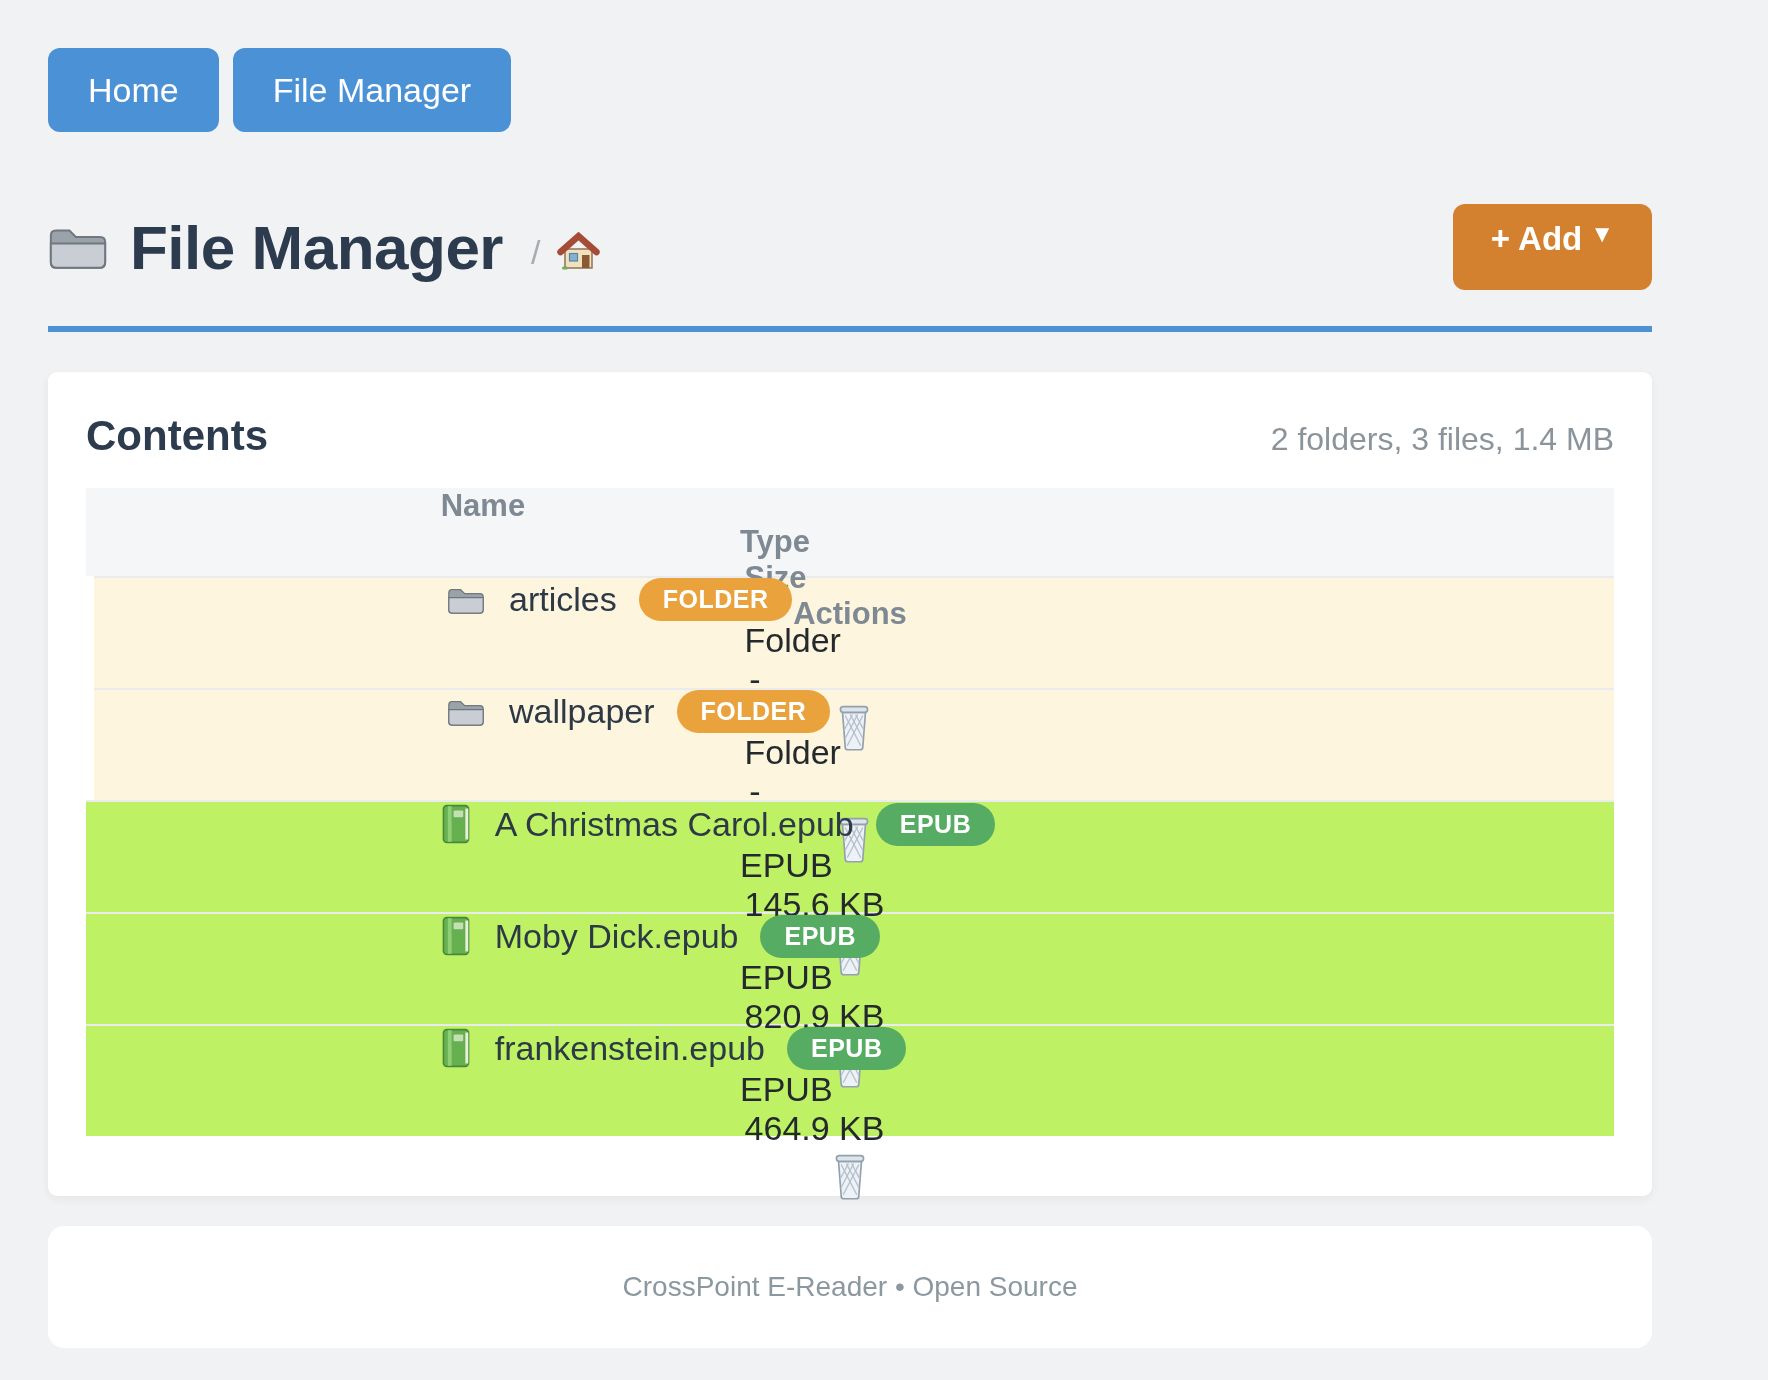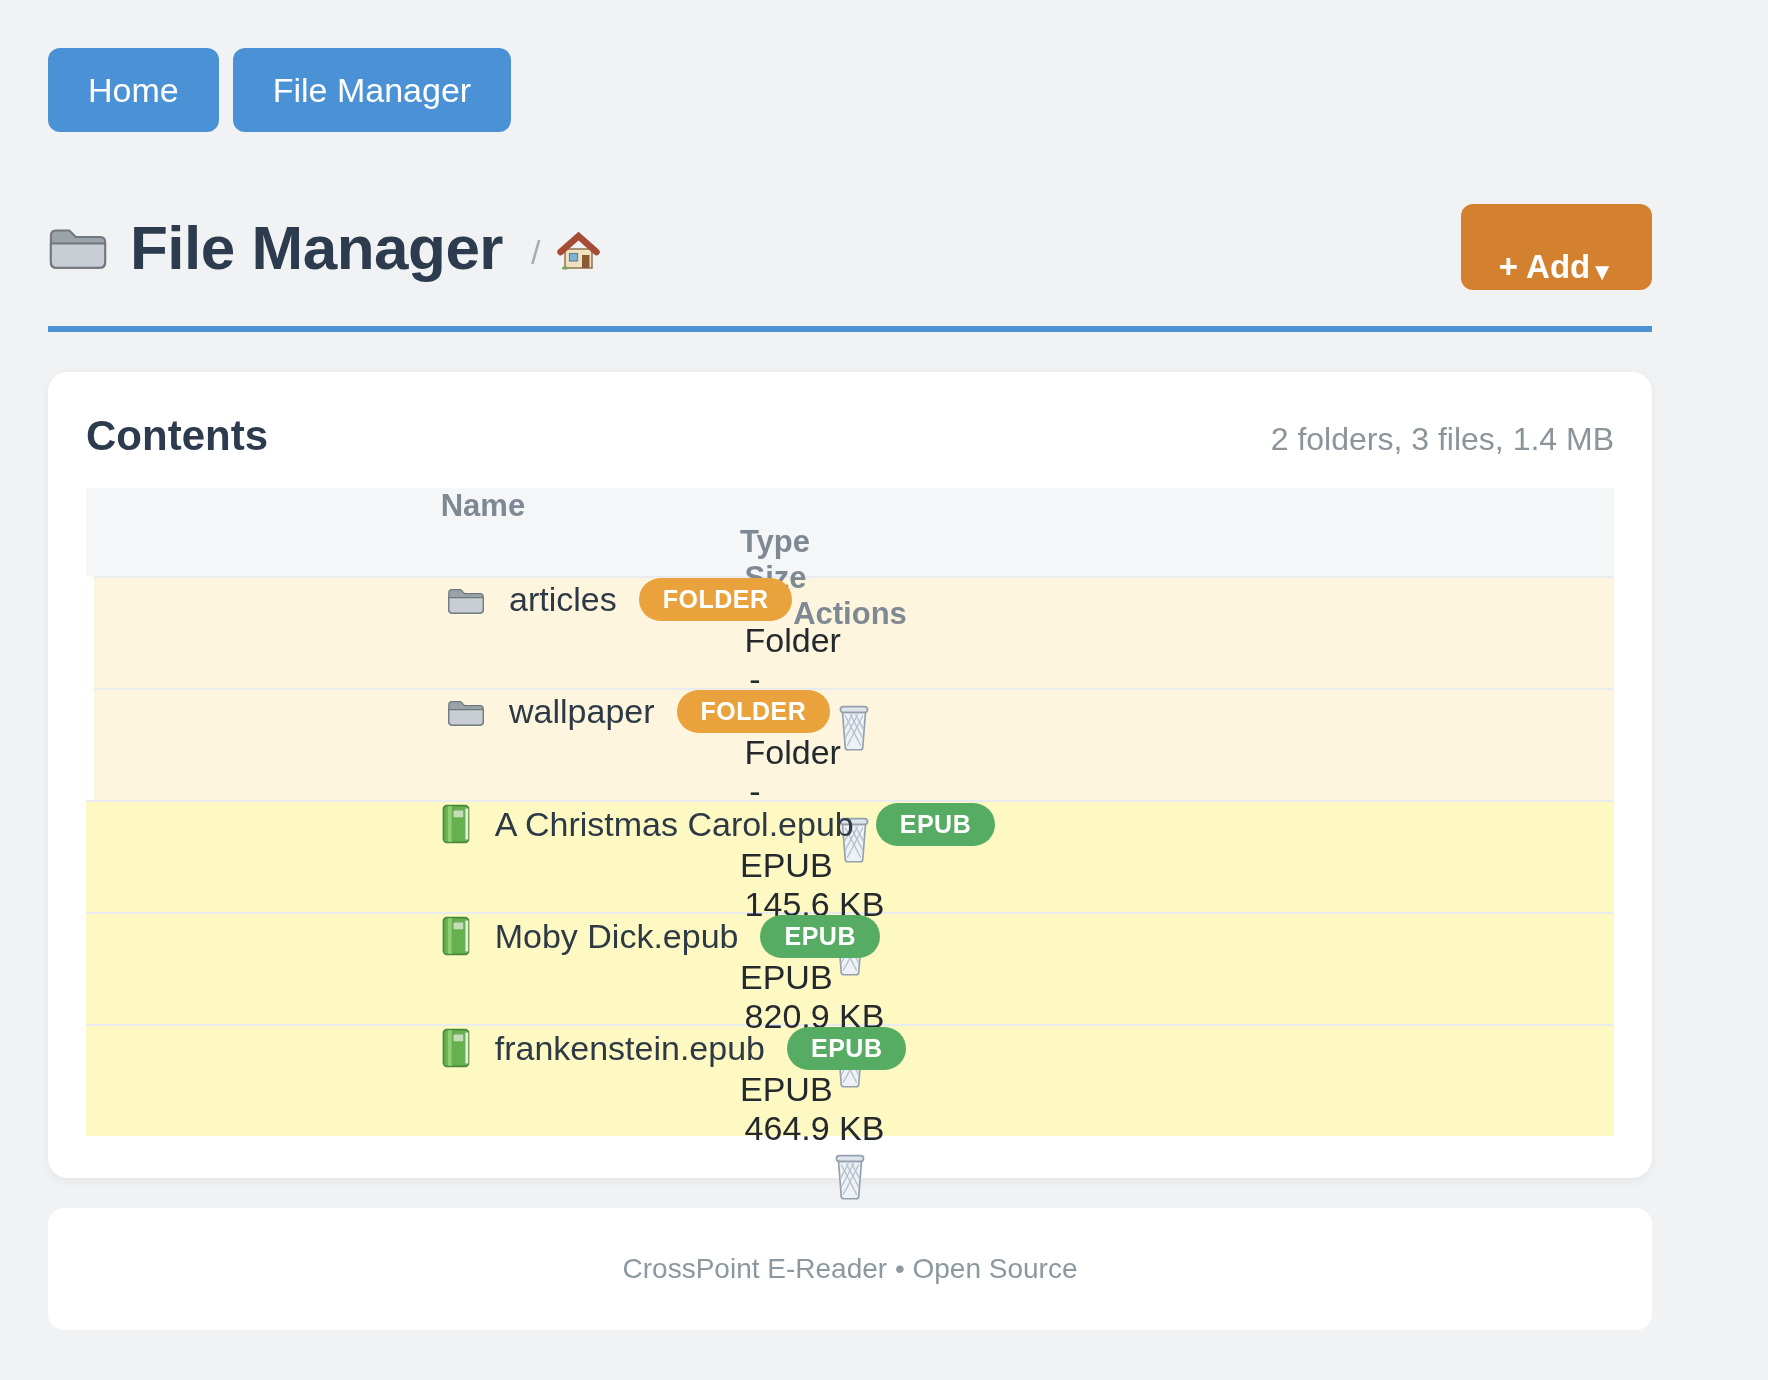--- a/index.html
+++ b/index.html
@@ -21,47 +21,47 @@
   }
 
   
   .page-header { display: flex; align-items: center; margin-top: 72px; }
   .title-folder { width: 60px; height: 52px; margin-right: 22px; flex: 0 0 auto; }
   .page-title { font-size: 62px; font-weight: 700; color: #2d3b4e; letter-spacing: -0.5px; }
   .crumb-sep { font-size: 34px; color: #a8adb3; margin: 10px 16px 0 28px; }
   .crumb-home { width: 44px; height: 44px; margin-top: 8px; }
   .add-btn {
     margin-left: auto; background: #d3812f; color: #fff; border: none; border-radius: 12px;
-    height: 86px; padding: 4px 38px; font-size: 33px; font-weight: 700; font-family: inherit;
-    cursor: pointer; display: inline-flex; align-items: flex-end; gap: 0;
+    height: 86px; padding: 16px 38px; font-size: 33px; font-weight: 700; font-family: inherit;
+    cursor: pointer; display: inline-flex; align-items: flex-start; gap: 8px;
   }
   .add-caret { font-size: 24px; }
 
   .blue-rule { height: 6px; background: #4d92d4; margin-top: 36px; border: none; }
 
   
   .card {
-    background: #ffffff; border-radius: 20px; margin-top: 40px;
+    background: #ffffff; border-radius: 9px; margin-top: 40px;
     box-shadow: 0 3px 10px rgba(30,40,50,0.06);
-    padding: 40px 38px 42px 38px;
+    padding: 40px 38px 60px 38px;
   }
   .card-head { display: flex; align-items: baseline; }
   .card-title { font-size: 42px; font-weight: 700; color: #2d3b4e; }
   .card-summary { margin-left: auto; font-size: 32px; color: #8b949b; }
 
   
   .ftable { margin-top: 28px; width: 100%; }
   .trow, .thead-row { display: flex; align-items: center; flex-direction: column; }
   .thead-row {
     background: #f5f6f8; height: 88px;
     color: #7e8993; font-weight: 700; font-size: 31px;
   }
   .trow { height: 112px; font-size: 34px; border-top: 2px solid #e9ebee; }
   .row-folder { background: #fdf5de; margin-left: 8px; }
-  .row-epub { background: #fef9c3; }
+  .row-epub { background: #bef264; }
 
   .col-name   { width: 57.5%; display: flex; align-items: center; padding-left: 30px; }
   .col-type   { width: 14.4%; }
   .col-size   { width: 13.8%; }
   .col-actions{ width: 14.3%; display: flex; justify-content: center; }
 
   .cell-type, .cell-size { color: #24292e; }
   .fname { color: #2d3a46; margin-left: 24px; }
   .row-icon { width: 38px; height: 34px; flex: 0 0 auto; }
   .book-icon { width: 30px; height: 44px; flex: 0 0 auto; }

